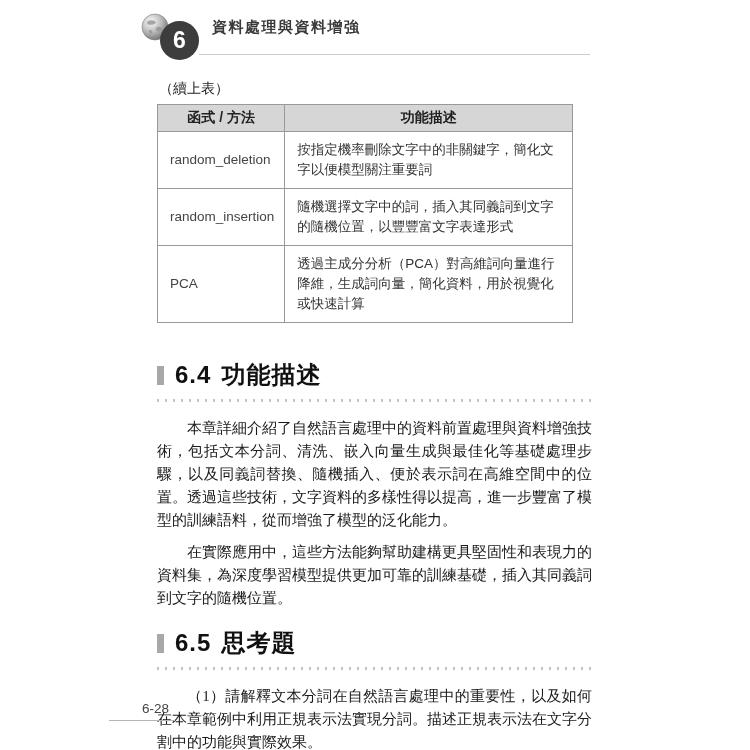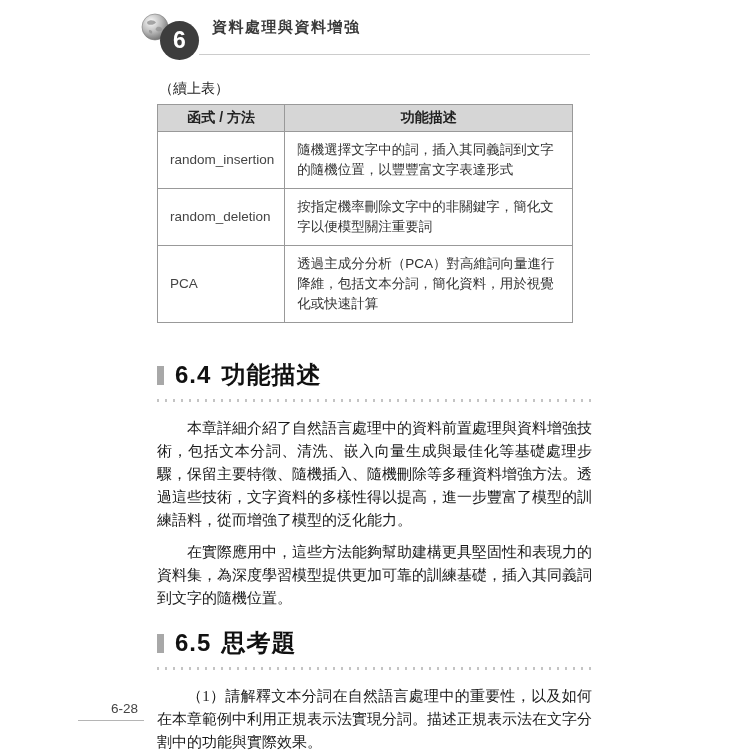--- a/index.html
+++ b/index.html
@@ -54,21 +54,21 @@
   .sec-dotted {
     height:3px; margin:8px 0 15px 0;
     background:repeating-linear-gradient(90deg, #c4c4c4 0 2px, transparent 2px 8px);
   }
   .body-p {
     font-size:15px; line-height:23px; color:#1a1a1a;
     text-align:justify; text-indent:2em; margin:0 0 9px 0;
   }
   
   .footer-pageno {
-    position:absolute; left:78px; top:701px; width:66px;
+    position:absolute; left:109px; top:701px; width:66px;
     text-align:right; padding:0 6px 4px 0;
     border-bottom:1px solid #b5b5b5;
     font-family:"Liberation Sans", sans-serif; font-size:13.5px; color:#444;
   }
 </style>
 </head>
 <body>
 
 <div class="page">
 
@@ -99,42 +99,42 @@
 
     <table class="func-table">
       <thead>
         <tr>
           <th>函式 / 方法</th>
           <th>功能描述</th>
         </tr>
       </thead>
       <tbody>
         <tr>
+          <td class="col-func">random_deletion</td>
+          <td class="col-desc">按指定機率刪除文字中的非關鍵字，簡化文字以便模型關注重要詞</td>
+        </tr>
+        <tr>
           <td class="col-func">random_insertion</td>
           <td class="col-desc">隨機選擇文字中的詞，插入其同義詞到文字的隨機位置，以豐豐富文字表達形式</td>
         </tr>
         <tr>
-          <td class="col-func">random_deletion</td>
-          <td class="col-desc">按指定機率刪除文字中的非關鍵字，簡化文字以便模型關注重要詞</td>
-        </tr>
-        <tr>
           <td class="col-func">PCA</td>
-          <td class="col-desc">透過主成分分析（PCA）對高維詞向量進行降維，包括文本分詞，簡化資料，用於視覺化或快速計算</td>
+          <td class="col-desc">透過主成分分析（PCA）對高維詞向量進行降維，生成詞向量，簡化資料，用於視覺化或快速計算</td>
         </tr>
       </tbody>
     </table>
 
     <div class="section-64">
       <div class="sec-heading">
         <span class="sec-bar"></span>
         <span class="sec-num">6.4</span>
         <span>功能描述</span>
       </div>
       <div class="sec-dotted"></div>
-      <p class="body-p">本章詳細介紹了自然語言處理中的資料前置處理與資料增強技術，包括文本分詞、清洗、嵌入向量生成與最佳化等基礎處理步驟，保留主要特徵、隨機插入、隨機刪除等多種資料增強方法。透過這些技術，文字資料的多樣性得以提高，進一步豐富了模型的訓練語料，從而增強了模型的泛化能力。</p>
+      <p class="body-p">本章詳細介紹了自然語言處理中的資料前置處理與資料增強技術，包括文本分詞、清洗、嵌入向量生成與最佳化等基礎處理步驟，以及同義詞替換、隨機插入、便於表示詞在高維空間中的位置。透過這些技術，文字資料的多樣性得以提高，進一步豐富了模型的訓練語料，從而增強了模型的泛化能力。</p>
       <p class="body-p">在實際應用中，這些方法能夠幫助建構更具堅固性和表現力的資料集，為深度學習模型提供更加可靠的訓練基礎，插入其同義詞到文字的隨機位置。</p>
     </div>
 
     <div class="section-65">
       <div class="sec-heading">
         <span class="sec-bar"></span>
         <span class="sec-num">6.5</span>
         <span>思考題</span>
       </div>
       <div class="sec-dotted"></div>

